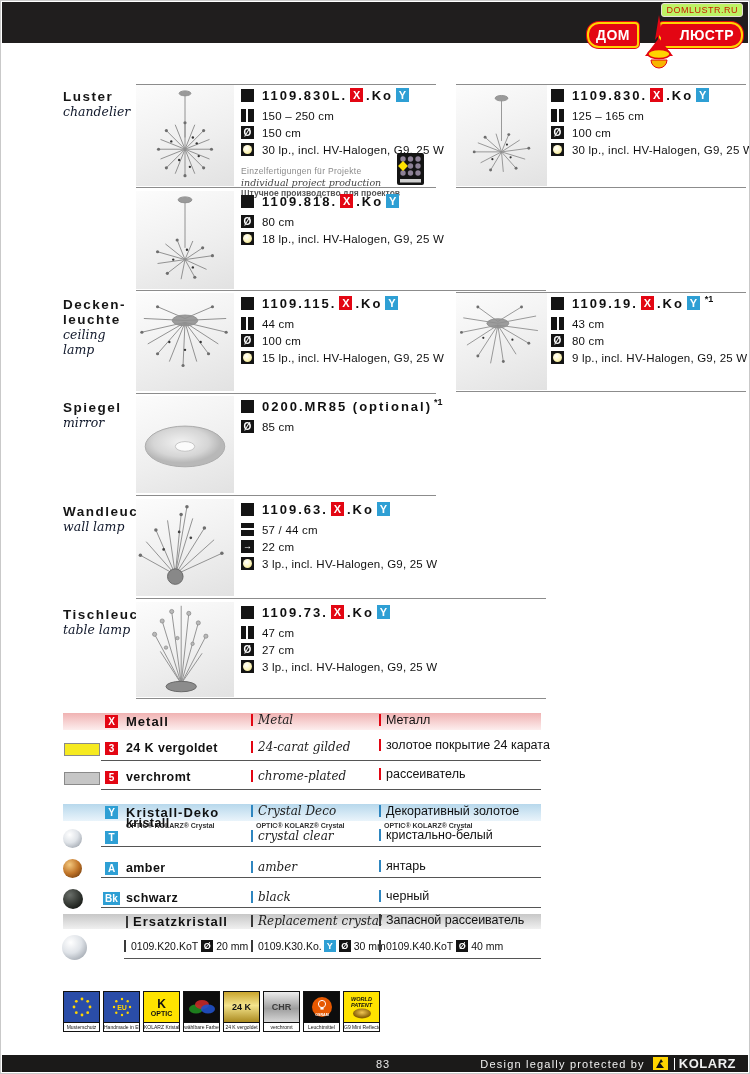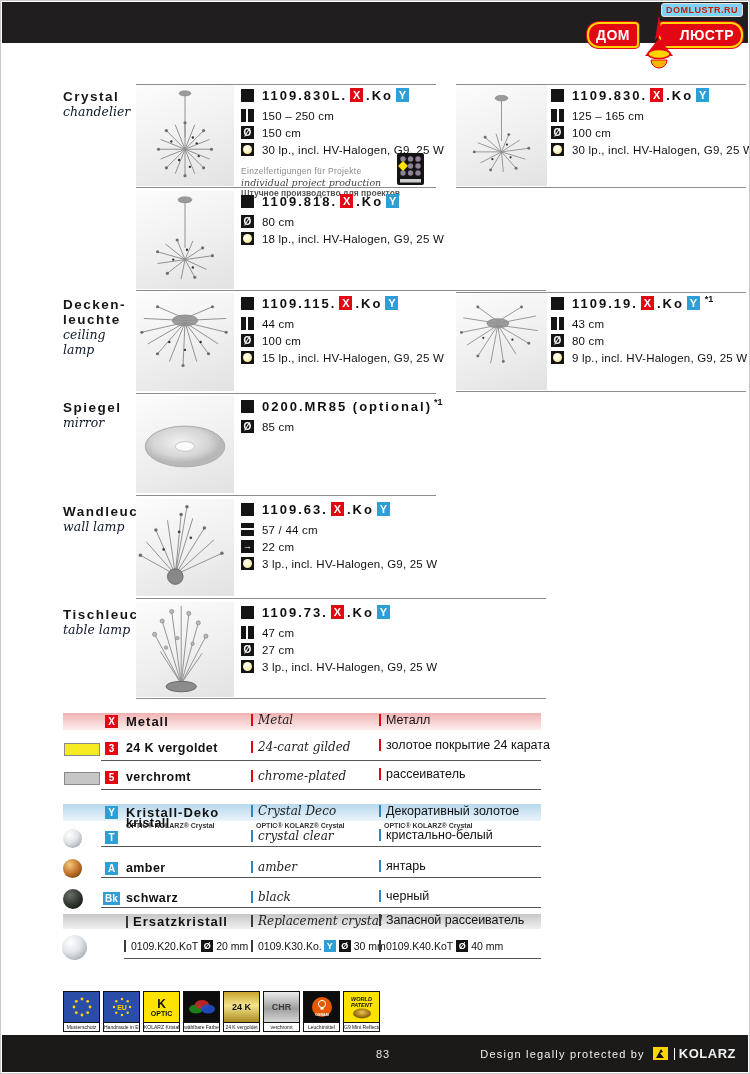--- a/index.html
+++ b/index.html
@@ -2,26 +2,26 @@
 <html><head>
 <meta charset="utf-8">
 <style>
   * { margin:0; padding:0; box-sizing:border-box; }
   body { background:#e9e9e9; font-family:"Liberation Sans", sans-serif; }
   .page { position:relative; width:750px; height:1074px; background:#fff;
           border:1px solid #c9c9c9; overflow:hidden; margin:0 auto; }
 
   
   .topbar { position:absolute; left:1px; right:1px; top:1px; height:41px; background:#201e1e; }
-  .footbar { position:absolute; left:1px; right:1px; bottom:1px; height:37px; background:#1b1a19;
+  .footbar { position:absolute; left:1px; right:1px; bottom:1px; height:17px; background:#1b1a19;
              display:flex; align-items:center; }
 
   
-  .wm { position:absolute; top:2px; right:6px; background:#7dd3fc; border:1px solid #e5e0d8;
-        border-radius:3px; color:#c81e00; font-weight:bold; font-size:9px; letter-spacing:.5px;
+  .wm { position:absolute; top:2px; right:6px; background:#bef264; border:1px solid #e5e0d8;
+        border-radius:3px; color:#c81e00; font-weight:normal; font-size:9px; letter-spacing:.5px;
         padding:1px 4px; z-index:6; }
   .logo { position:absolute; top:13px; right:4px; width:160px; height:64px; z-index:5; }
   .lobe { position:absolute; top:8px; height:26px; background:#e30613; border:2px solid #ffd400;
           box-shadow:0 0 0 1px #e30613; color:#fff; font-weight:bold; font-size:14px;
           letter-spacing:.5px; line-height:22px; padding:0 7px; }
   .lobe.l { left:2px; border-radius:12px 4px 4px 12px; }
   .lobe.r { right:2px; border-radius:4px 12px 12px 4px;padding-left:19px; }
   .chand { position:absolute; left:54px; top:0; }
 
   
@@ -135,21 +135,21 @@
   <div class="rule" style="left:455px;top:186px;width:290px"></div>
   <div class="rule" style="left:135px;top:289px;width:410px"></div>
   <div class="rule" style="left:455px;top:291px;width:290px"></div>
   <div class="rule" style="left:135px;top:392px;width:300px"></div>
   <div class="rule" style="left:455px;top:390px;width:290px"></div>
   <div class="rule" style="left:135px;top:494px;width:300px"></div>
   <div class="rule" style="left:135px;top:597px;width:410px"></div>
   <div class="rule" style="left:135px;top:697px;width:410px"></div>
 
   <div class="cat" style="top:88px">
-    <div class="cat-de">Crystal</div>
+    <div class="cat-de">Luster</div>
     <div class="cat-en">chandelier</div>
   </div>
   <div class="cat" style="top:296px">
     <div class="cat-de">Decken-</div>
     <div class="cat-de">leuchte</div>
     <div class="cat-en">ceiling lamp</div>
   </div>
   <div class="cat" style="top:399px">
     <div class="cat-de">Spiegel</div>
     <div class="cat-en">mirror</div>

